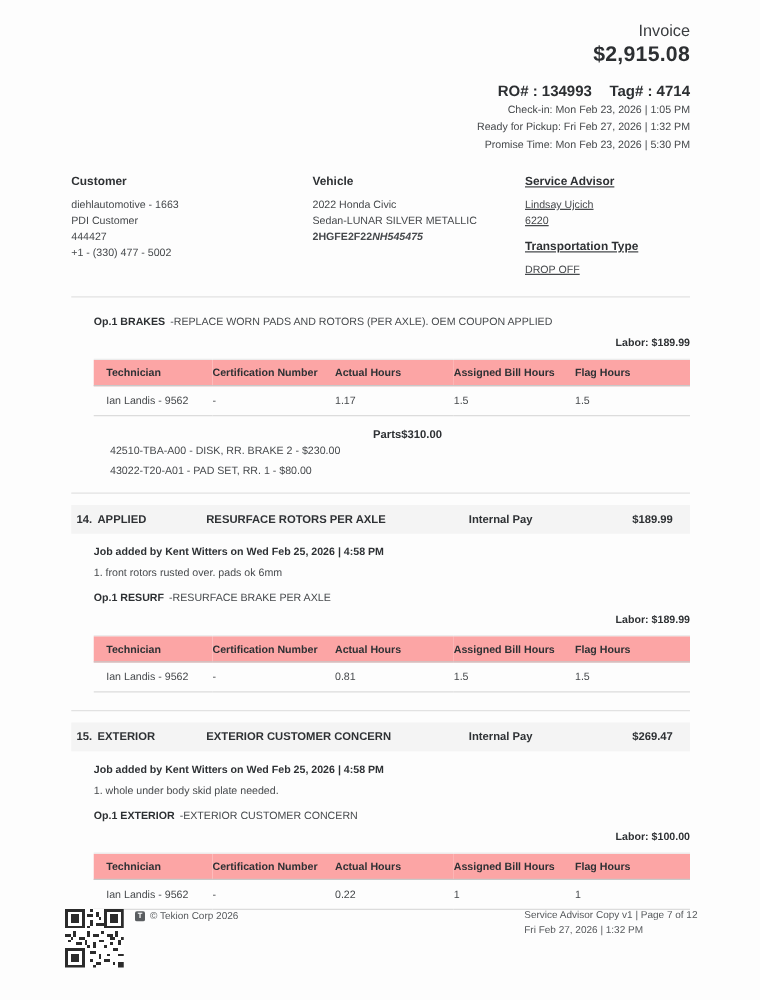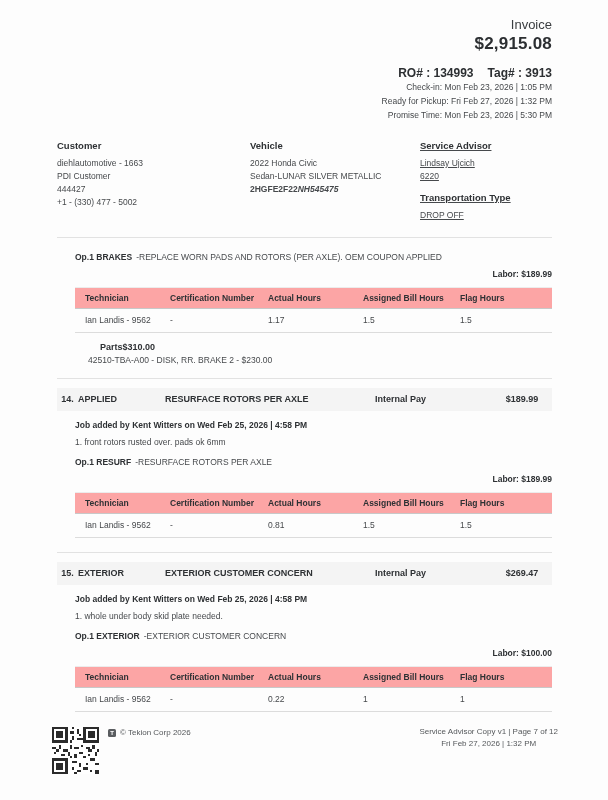--- a/index.html
+++ b/index.html
@@ -42,21 +42,21 @@
   .op-desc { color:#46494c; max-width:336px; }
   .labor-line { text-align:right; font-size:8.5px; font-weight:bold; color:#2e3134; margin-top:5px; }
 
   table.tech { margin-top:8px; margin-left:18px; width:calc(100% - 18px); border-collapse:collapse; table-layout:fixed; font-size:8.5px; }
   table.tech col.c1{width:95px;} table.tech col.c2{width:98px;} table.tech col.c3{width:95px;} table.tech col.c4{width:97px;}
   table.tech th { text-align:left; font-weight:bold; color:#2e3134; padding:5px 2px 5px 0; background:#fca5a5; border-top:1px solid #ececec; border-bottom:1px solid #c8c8c8; }
   table.tech th:first-child, table.tech td:first-child { padding-left:10px; }
   table.tech td { color:#46494c; padding:6px 2px 7px 0; border-bottom:1px solid #dcdcdc; }
 
   .parts-block { margin-top:9px; }
-  .parts-head { display:flex; justify-content:flex-start; align-items:baseline; }
+  .parts-head { display:flex; justify-content:center; align-items:baseline; }
   .parts-title { font-size:9px; font-weight:bold; color:#2e3134; padding-left:43px; }
   .parts-total { font-size:9px; font-weight:bold; color:#2e3134; }
   .part-item { font-size:8.5px; line-height:16px; color:#46494c; padding-left:31px; }
 
   .section-head { display:flex; align-items:center; margin-top:9px; padding:6px 0 7px; font-size:9px; font-weight:bold; color:#2e3134; background:#f4f4f4; }
   .sh-num { width:21px;text-align:center; }
   .sh-code { width:87px; }
   .sh-title { flex:1; }
   .sh-pay { width:117px; }
   .sh-amt { width:60px; text-align:center; }
@@ -67,32 +67,32 @@
 
   .sec-gap { margin-top:13px; }
 
   
   .footer { position:absolute; left:52px; right:50px; top:722px; display:flex; justify-content:space-between; align-items:flex-start; }
   .footer-left { display:flex; align-items:flex-start; }
   .qr { width:47px; height:47px; margin-top:5px; }
   .brand { display:flex; align-items:center; margin-left:9px; margin-top:6px; }
   .tek-logo { width:8px; height:8px; background:#5a5d60; color:#ffffff; border-radius:1.5px; font-size:6px; line-height:8px; text-align:center; font-weight:bold; }
   .copyright { font-size:8px; color:#55585b; margin-left:4px; }
-  .footer-right { text-align:center; font-size:8px; line-height:12px; color:#55585b; margin-top:4px; }
+  .footer-right { text-align:left; font-size:8px; line-height:12px; color:#55585b; margin-top:4px; }
 </style>
 </head>
 <body>
 
 <div class="page">
 
   <div class="doc-header">
     <div class="doc-type">Invoice</div>
     <div class="doc-total">$2,915.08</div>
     <div class="ro-line">
-      <span>RO# : 134993</span><span class="gap"></span><span>Tag# : 3913</span>
+      <span>RO# : 134993</span><span class="gap"></span><span>Tag# : 4714</span>
     </div>
     <div class="meta-line">Check-in: Mon Feb 23, 2026 | 1:05 PM</div>
     <div class="meta-line">Ready for Pickup: Fri Feb 27, 2026 | 1:32 PM</div>
     <div class="meta-line">Promise Time: Mon Feb 23, 2026 | 5:30 PM</div>
   </div>
 
   <div class="info-row">
     <div class="info-col col-customer">
       <h4>Customer</h4>
       <div class="ln">diehlautomotive - 1663</div>
@@ -153,38 +153,39 @@
         </tr>
       </tbody>
     </table>
 
     <div class="parts-block">
       <div class="parts-head">
         <span class="parts-title">Parts</span>
         <span class="parts-total">$310.00</span>
       </div>
       <div class="part-item">42510-TBA-A00 - DISK, RR. BRAKE 2 - $230.00</div>
+      <div class="part-item">43022-T20-A01 - PAD SET, RR. 1 - $80.00</div>
     </div>
   </div>
 
   <div class="divider" style="margin-top:10px;"></div>
 
   <div>
     <div class="section-head">
       <span class="sh-num">14.</span>
       <span class="sh-code">APPLIED</span>
       <span class="sh-title">RESURFACE ROTORS PER AXLE</span>
       <span class="sh-pay">Internal Pay</span>
       <span class="sh-amt">$189.99</span>
     </div>
     <div class="job-added indent">Job added by Kent Witters on Wed Feb 25, 2026 | 4:58 PM</div>
     <div class="job-note indent">1. front rotors rusted over. pads ok 6mm</div>
     <div class="op-line indent op-row2">
       <span class="op-label">Op.1 RESURF</span>
-      <span class="op-desc">-RESURFACE ROTORS PER AXLE</span>
+      <span class="op-desc">-RESURFACE BRAKE PER AXLE</span>
     </div>
     <div class="labor-line">Labor: $189.99</div>
 
     <table class="tech">
       <colgroup>
           <col class="c1">
           <col class="c2">
           <col class="c3">
           <col class="c4">
           <col>

